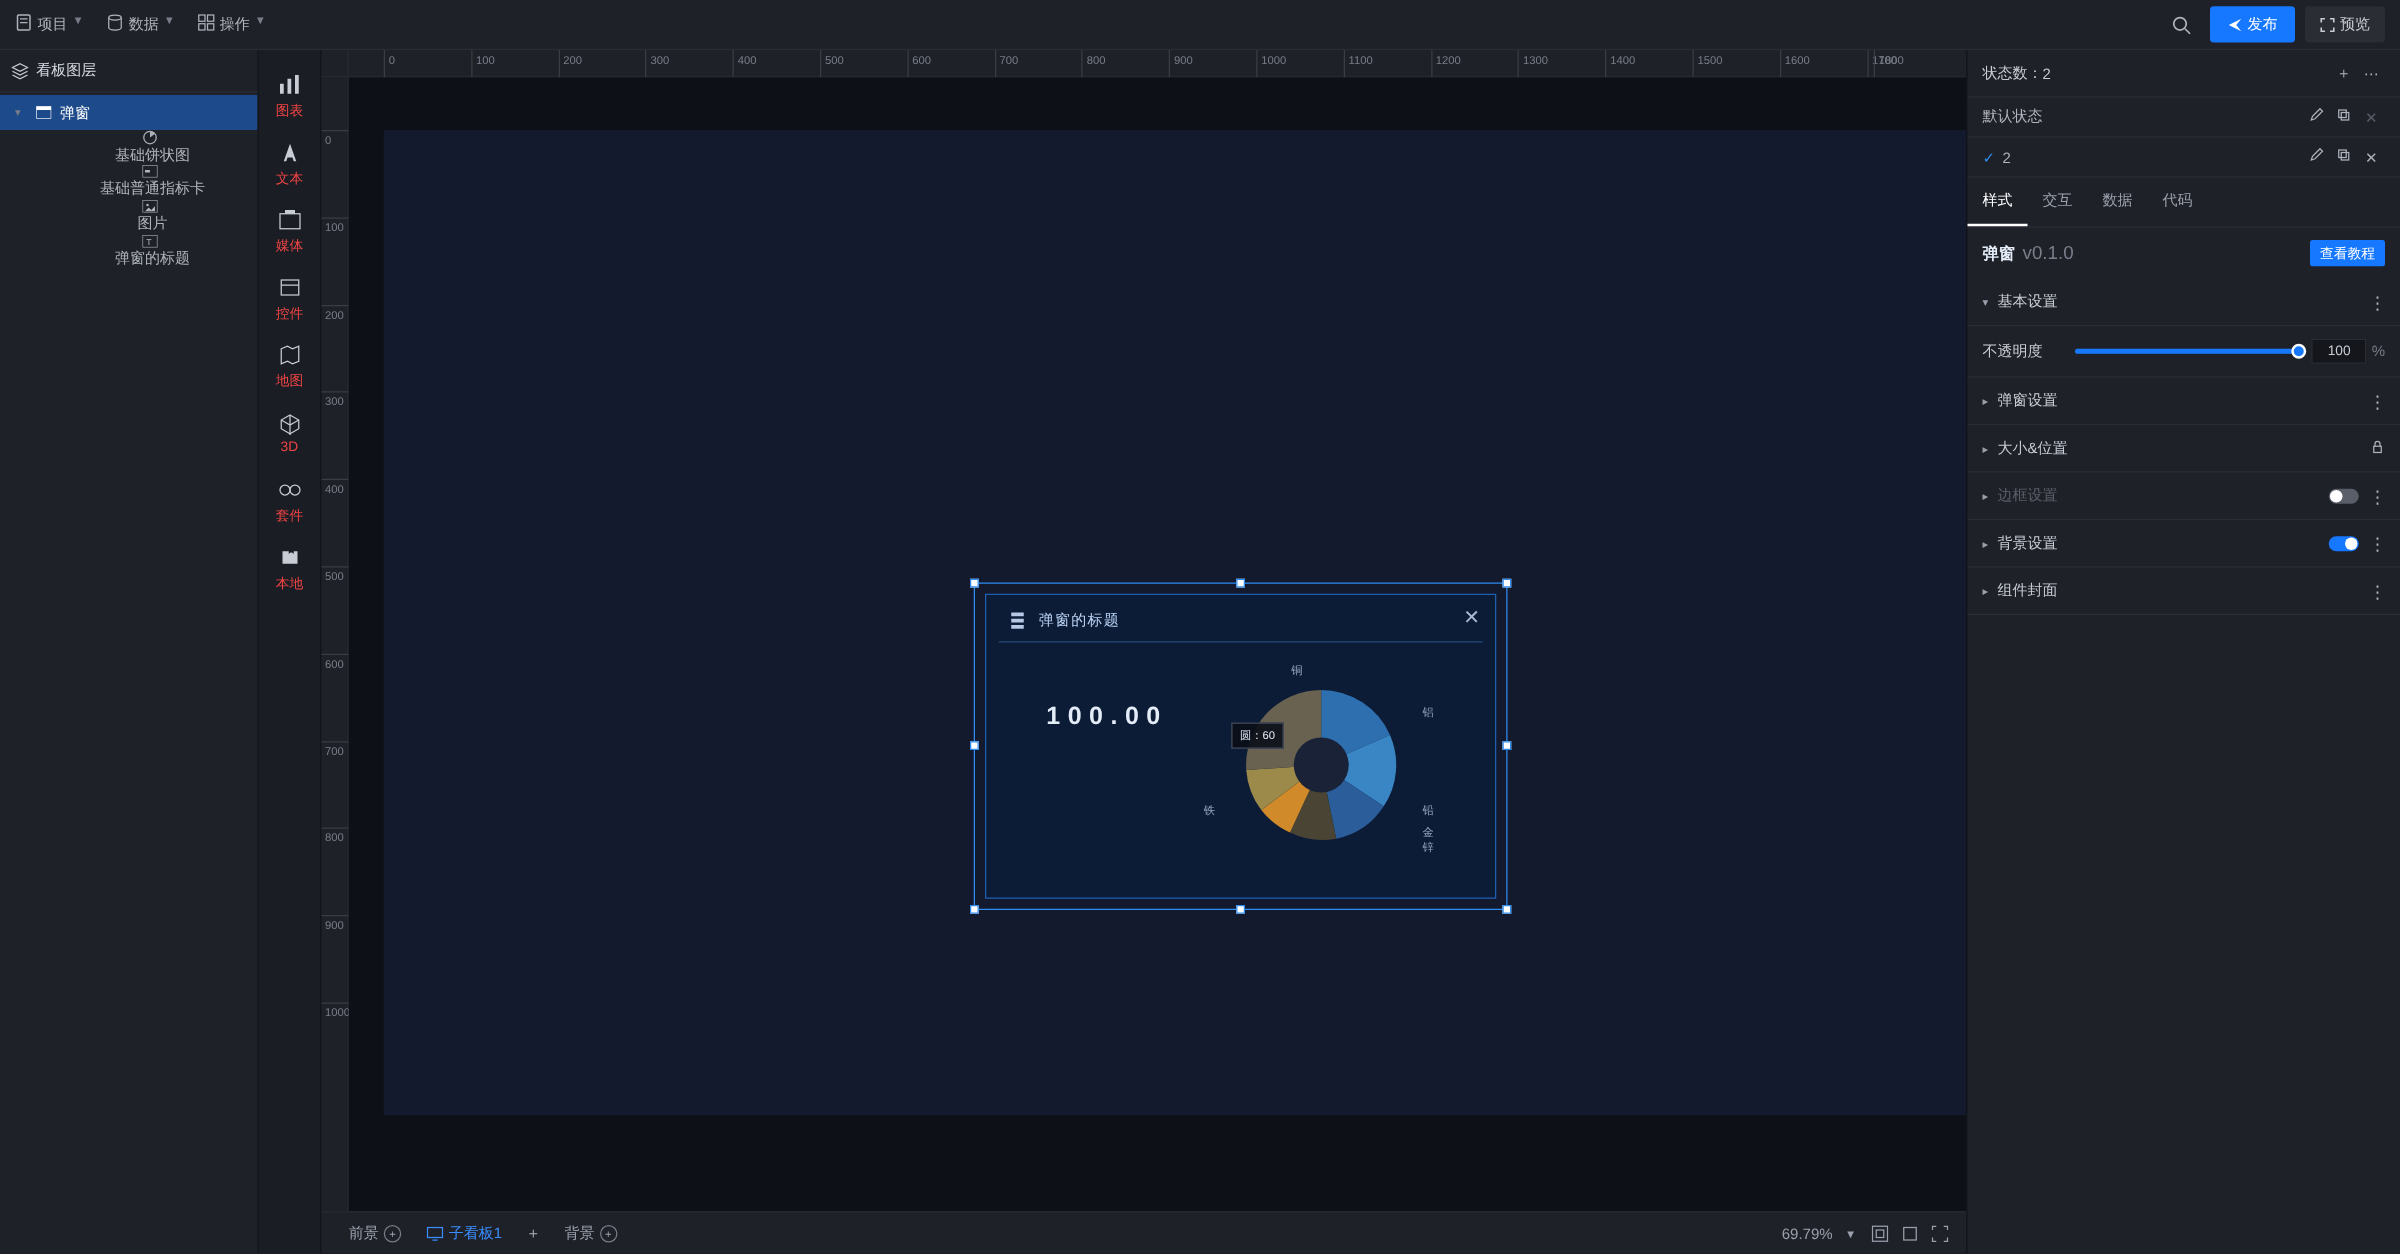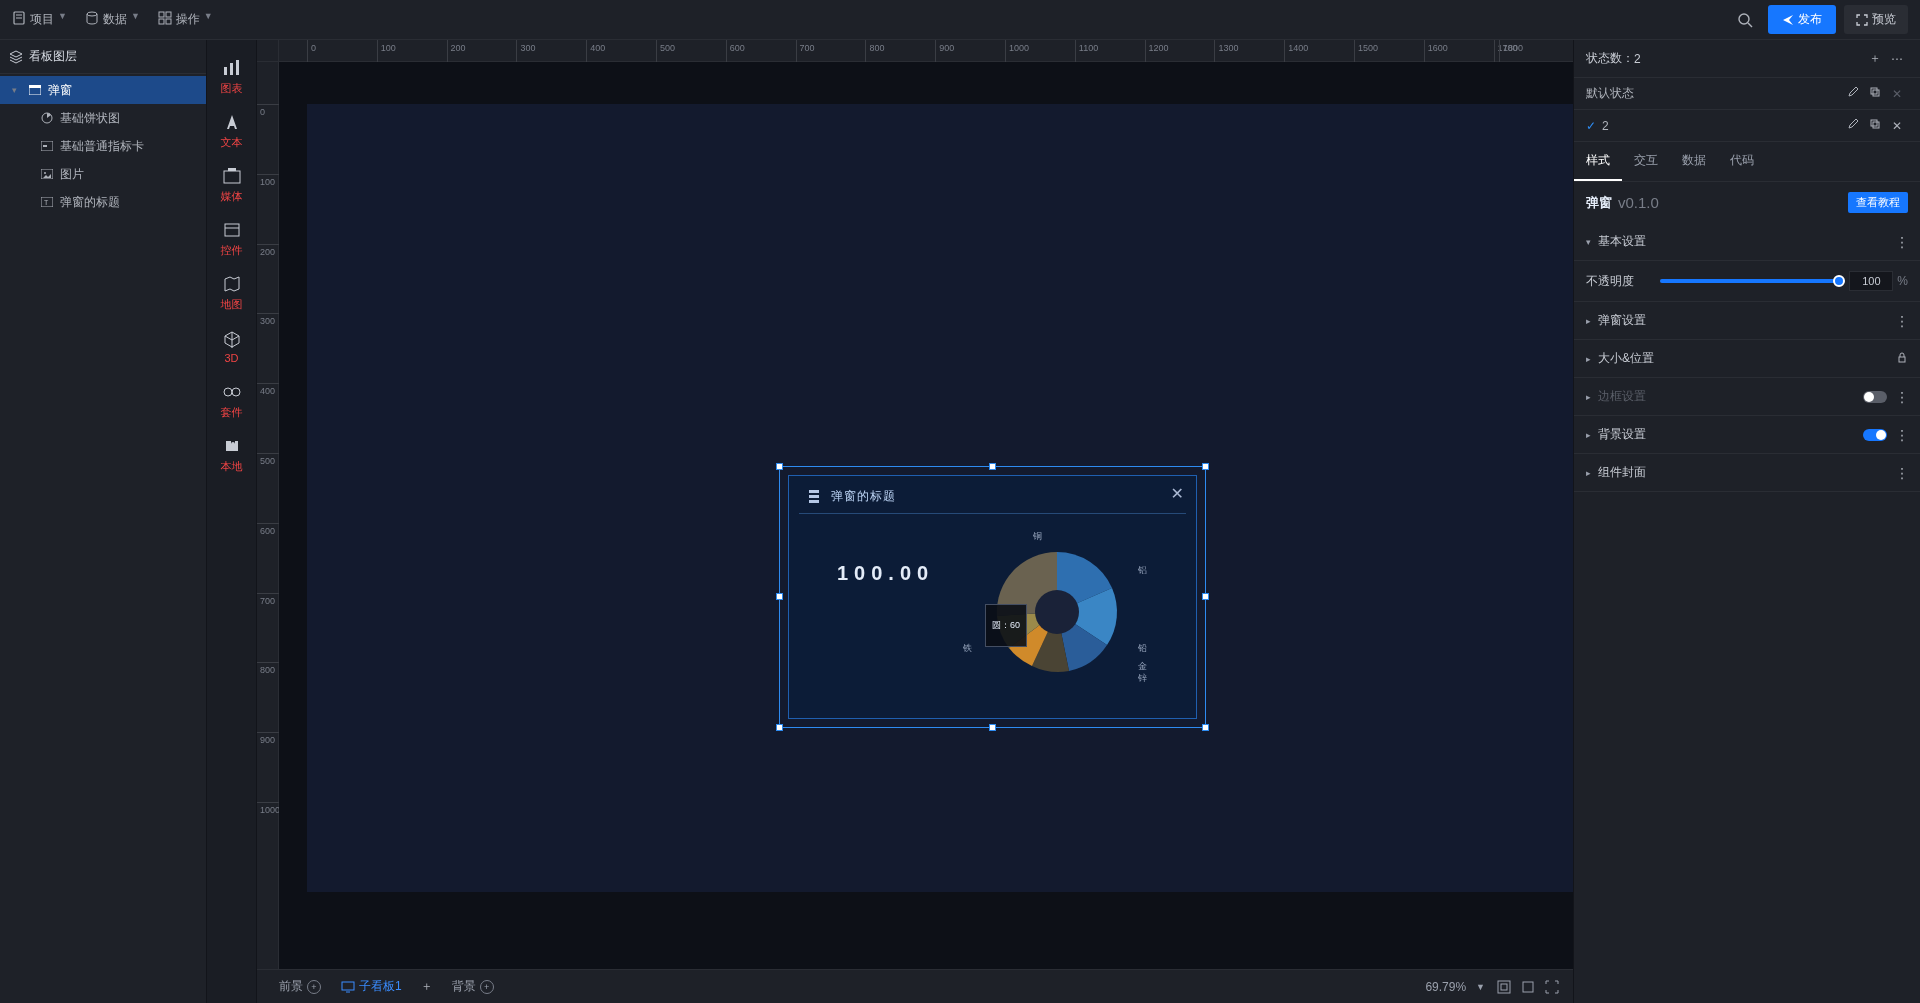--- a/index.html
+++ b/index.html
@@ -22,21 +22,21 @@
 
 
 .layers-panel { width: 207px; background: #1e2128; border-right: 1px solid #12141a; display: flex; flex-direction: column; }
 .layers-header { height: 34px; display: flex; align-items: center; padding: 0 9px; color: #d8dce4; font-size: 12px; border-bottom: 1px solid #2a2d34;}
 .layers-header svg { margin-right: 6px; }
 .layer-tree { flex: 1; overflow: auto; padding-top: 2px; }
 .tree-item { height: 28px; display: flex; align-items: center; padding-left: 12px; cursor: pointer; color: #b0b4bc; }
 .tree-item.selected { background: #1d4a8a; color: #fff; }
 .tree-item .toggle { width: 10px; font-size: 9px; color: #787d88; margin-right: 4px;}
 .tree-item .icon { width: 18px; display: flex; align-items: center; justify-content: center; margin-right: 4px; }
-.tree-item.indent { padding-left: 38px; }
+.tree-item.indent { padding-left: 38px; flex-direction: column; }
 
 
 .comp-rail { width: 50px; background: #1a1d24; border-right: 1px solid #12141a; display: flex; flex-direction: column; align-items: center; padding-top: 10px; }
 .rail-item { width: 50px; height: 54px; display: flex; flex-direction: column; align-items: center; justify-content: center; cursor: pointer; color: #ef4444; }
 .rail-item svg { margin-bottom: 4px; }
 .rail-item span { font-size: 11px; }
 
 
 .canvas-area { flex: 1; position: relative; background: #14161c; overflow: hidden; }
 .ruler-h { position: absolute; top: 0; left: 22px; right: 0; height: 22px; background: #1e2128; border-bottom: 1px solid #2a2d34; }
@@ -54,21 +54,21 @@
 
 .modal-widget { position: absolute; background: rgba(12,28,56,0.92); border: 1px solid #1f5fb0; }
 .modal-header { height: 34px; display: flex; align-items: center; padding: 0 10px; border-bottom: 1px solid rgba(70,130,200,0.45); margin: 4px 10px 0; }
 .modal-header .ico { display:flex; margin-right:12px;}
 .modal-header .bar { width:10px; height:3px; background:#b6c8e6; margin:1px 0;}
 .modal-header .title { color: #bcd4f5; font-size: 12px; letter-spacing: 1px; }
 .modal-close { position: absolute; top: 8px; right: 12px; color: #aab8d3; cursor: pointer; font-size: 16px; }
 .metric { position: absolute; left: 48px; top: 86px; color: #e4ecf8; font-size: 20px; font-weight: 600; letter-spacing: 6px; }
 .pie-wrap { position: absolute; left: 188px; top: 56px; width: 160px; height: 160px; }
 .pie-label { position: absolute; font-size: 9px; color: #96a4bc; }
-.tooltip { position: absolute; left: 196px; top: 128px; background: rgba(10,14,22,0.9); color: #e4ecf8; font-size: 9px; padding: 14px 6px; border:1px solid #444e62;}
+.tooltip { position: absolute; left: 196px; top: 102px; background: rgba(10,14,22,0.9); color: #e4ecf8; font-size: 9px; padding: 3px 6px; border:1px solid #444e62;}
 
 
 .bottom-tabs { position: absolute; left: 0; right: 0; bottom: 0; height: 34px; background: #1e2128; display: flex; align-items: center; padding: 0 12px; border-top: 1px solid #2a2d34; }
 .btab { display: flex; align-items: center; padding: 0 10px; height: 34px; color: #9aa0ac; cursor: pointer; position: relative;}
 .btab.active { color: #3a8dff; }
 .btab .plus-circle { width:14px; height:14px; border:1px solid #787d88; border-radius:50%; margin-left:4px; display:flex; align-items:center; justify-content:center; font-size:9px;}
 .btab-add { width: 30px; display:flex; justify-content:center; color:#aeb2ba; cursor:pointer;}
 .bottom-right { margin-left:auto; display:flex; align-items:center; gap:10px; color:#9aa0ac; }
 .zoom-icons { display:flex; gap:6px; }
 .zoom-icons div { width:18px; height:18px; display:flex; align-items:center; justify-content:center; cursor:pointer;}

